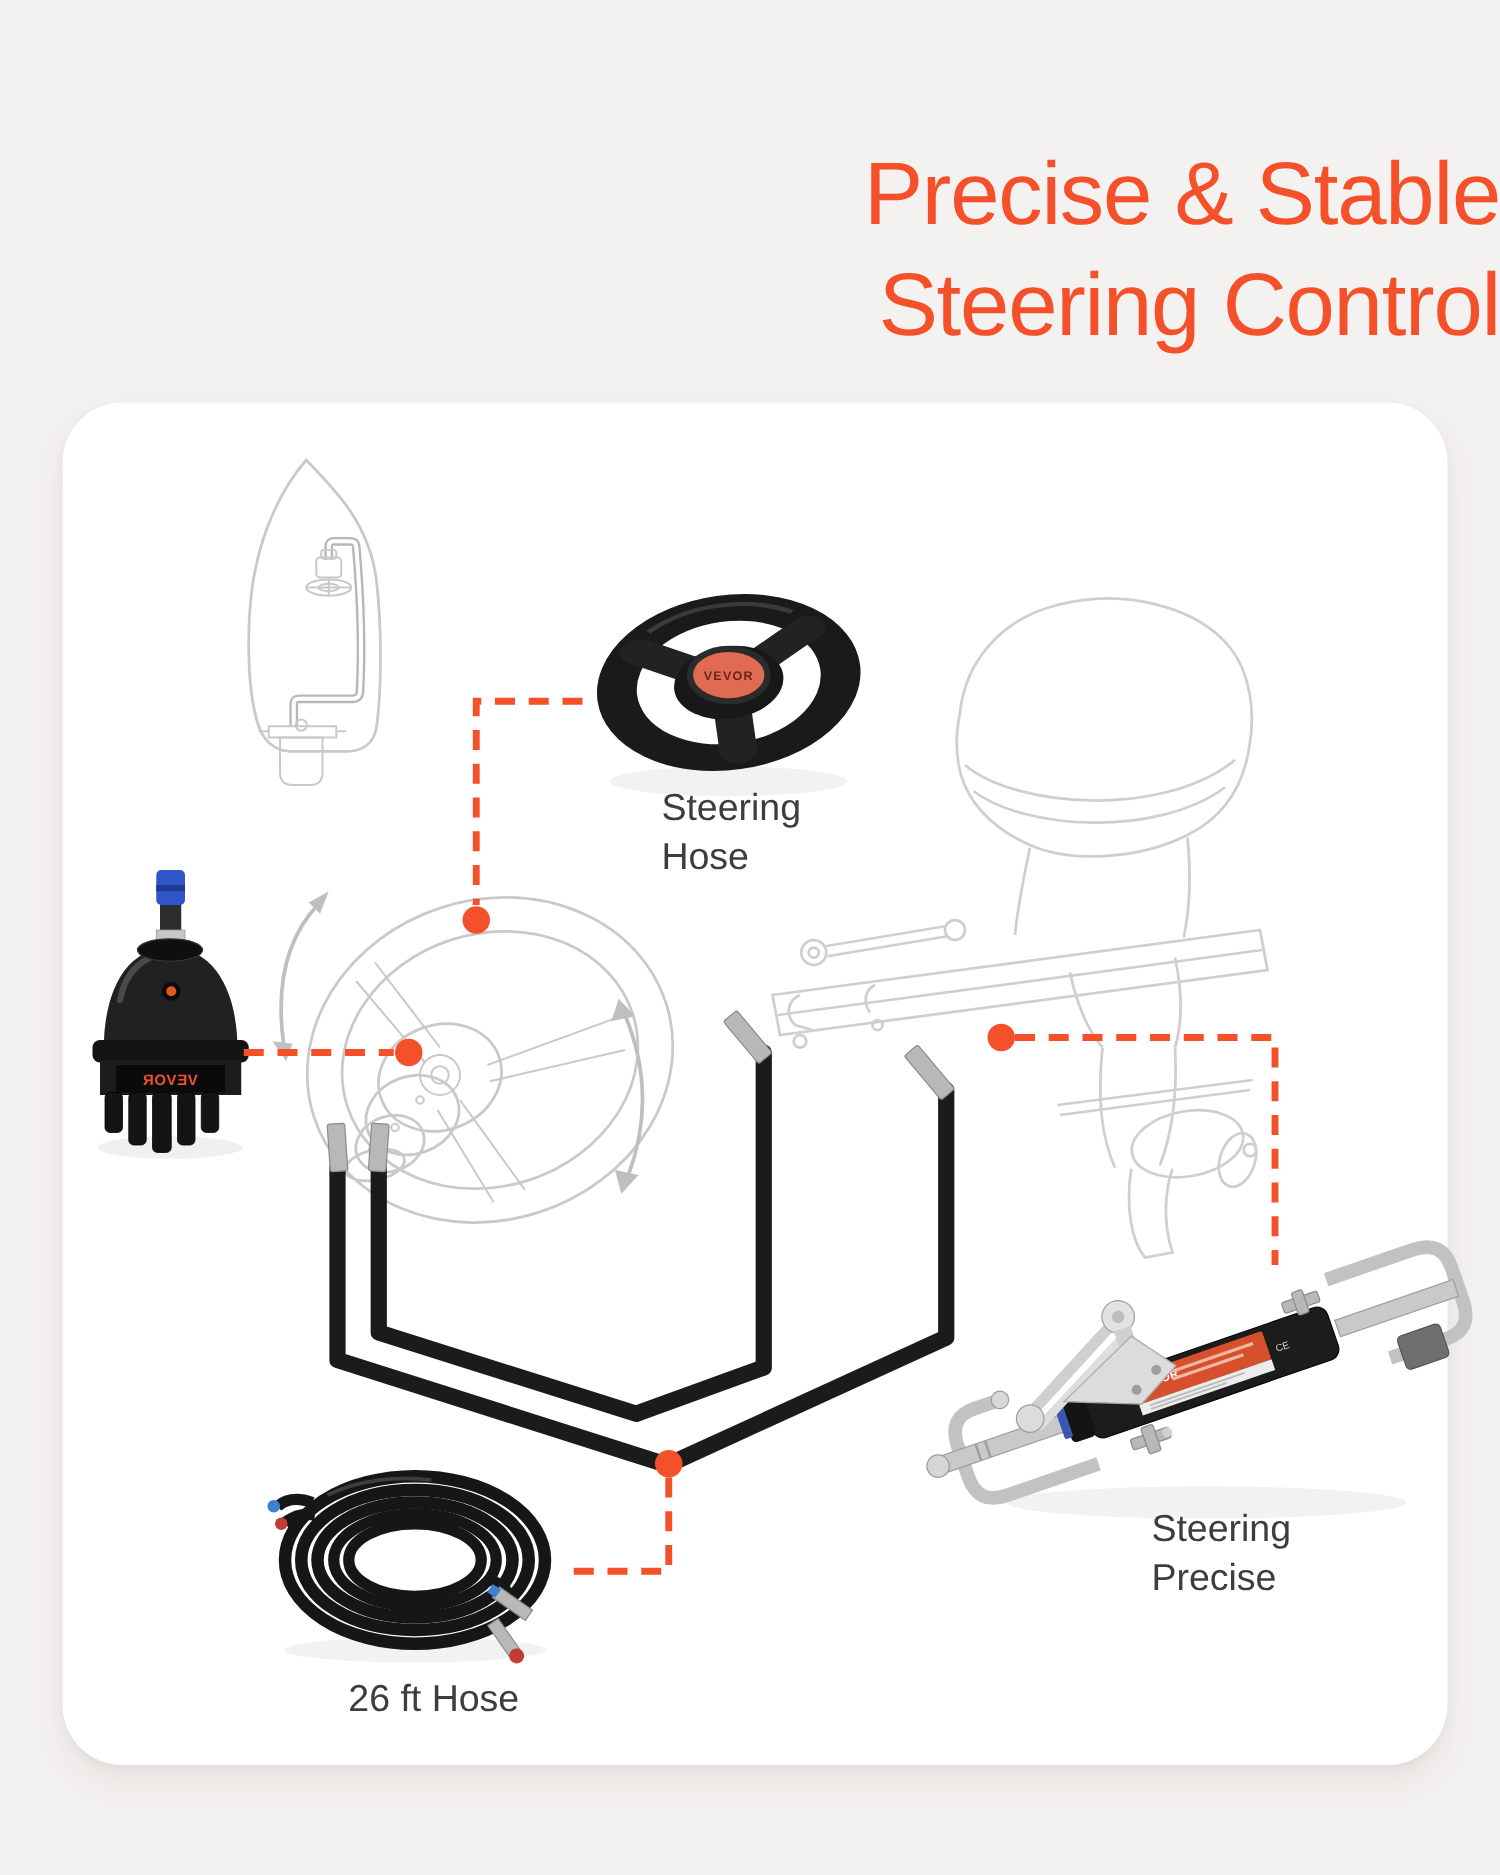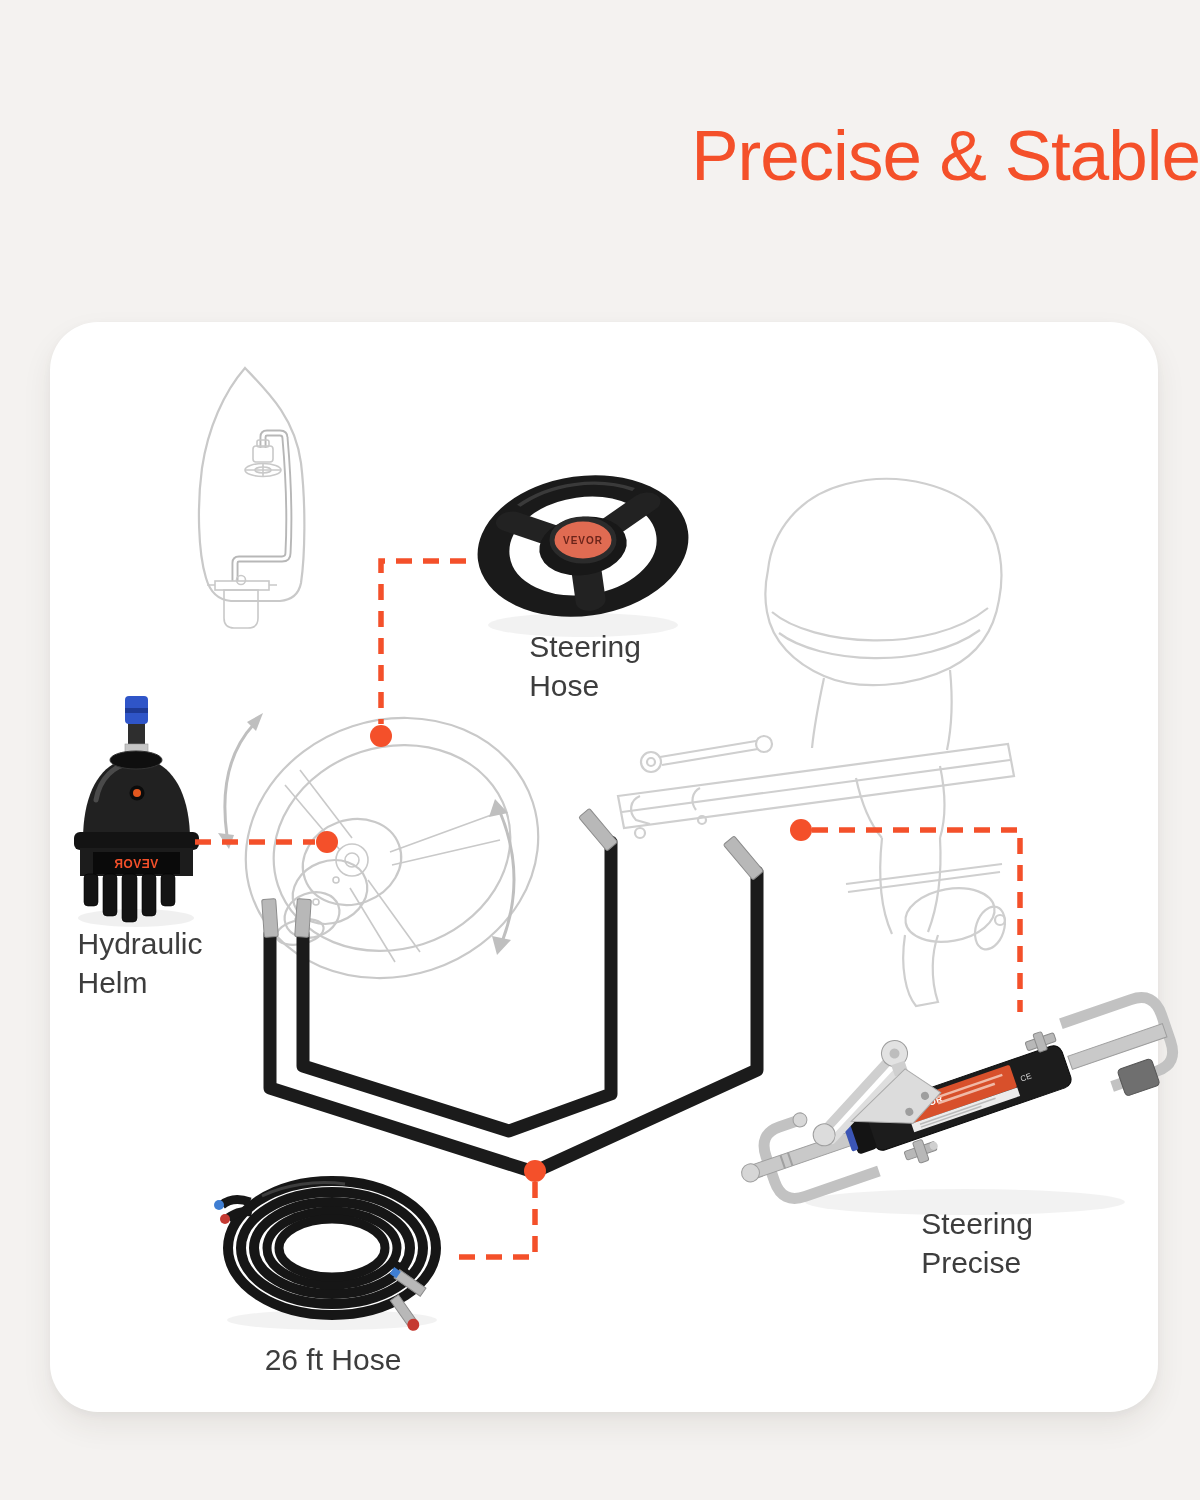--- a/index.html
+++ b/index.html
@@ -28,20 +28,21 @@
   .ghost-arrow{stroke:#BFBFBF;fill:none;stroke-width:3;}
   .ghost-head{fill:#BFBFBF;stroke:none;}
 </style>
 </head>
 <body>
 
 <div class="stage">
 
   <div class="title">
     <div>Precise &amp; Stable</div>
+    <div>Steering Control</div>
   </div>
 
   <div class="card"></div>
 
   <svg class="art" width="1200" height="1500" viewBox="0 0 1200 1500">
 
     <g>
       <path class="sk" d="M 245,368 C 224,392 208,428 202,468 C 197,505 198,552 206,578 C 210,592 219,600 231,601 L 280,601 C 292,600 299,593 301,583 C 305,556 306,505 301,463 C 295,418 268,392 245,368 Z"></path>
 
       <path d="M 263,448 L 263,437 Q 263,433 267,433 L 280,433 Q 285,433 285,438 C 288,472 290,515 288,553 Q 288,559 282,559 L 239,559 Q 235,559 235,563 L 235,581" stroke="#B7B7B7" stroke-width="7" fill="none"></path>
@@ -244,25 +245,21 @@
       <circle class="dot" cx="327" cy="842" r="11"></circle>
       <circle class="dot" cx="801" cy="830" r="11"></circle>
       <circle class="dot" cx="535" cy="1171" r="11"></circle>
     </g>
   </svg>
 
   <div class="part-label" style="left:585px;top:627px">
     <div>Steering</div>
     <div>Hose</div>
   </div>
-  <div class="part-label" style="left:140px;top:924px">
-    <div>Hydraulic</div>
-    <div>Helm</div>
-  </div>
-  <div class="part-label" style="left:333px;top:1340px">
+  <div class="part-label" style="left:347px;top:1340px">
     <div>26 ft Hose</div>
   </div>
   <div class="part-label" style="left:977px;top:1204px">
     <div>Steering</div>
     <div>Precise</div>
   </div>
 
 </div>
 
 </body></html>

